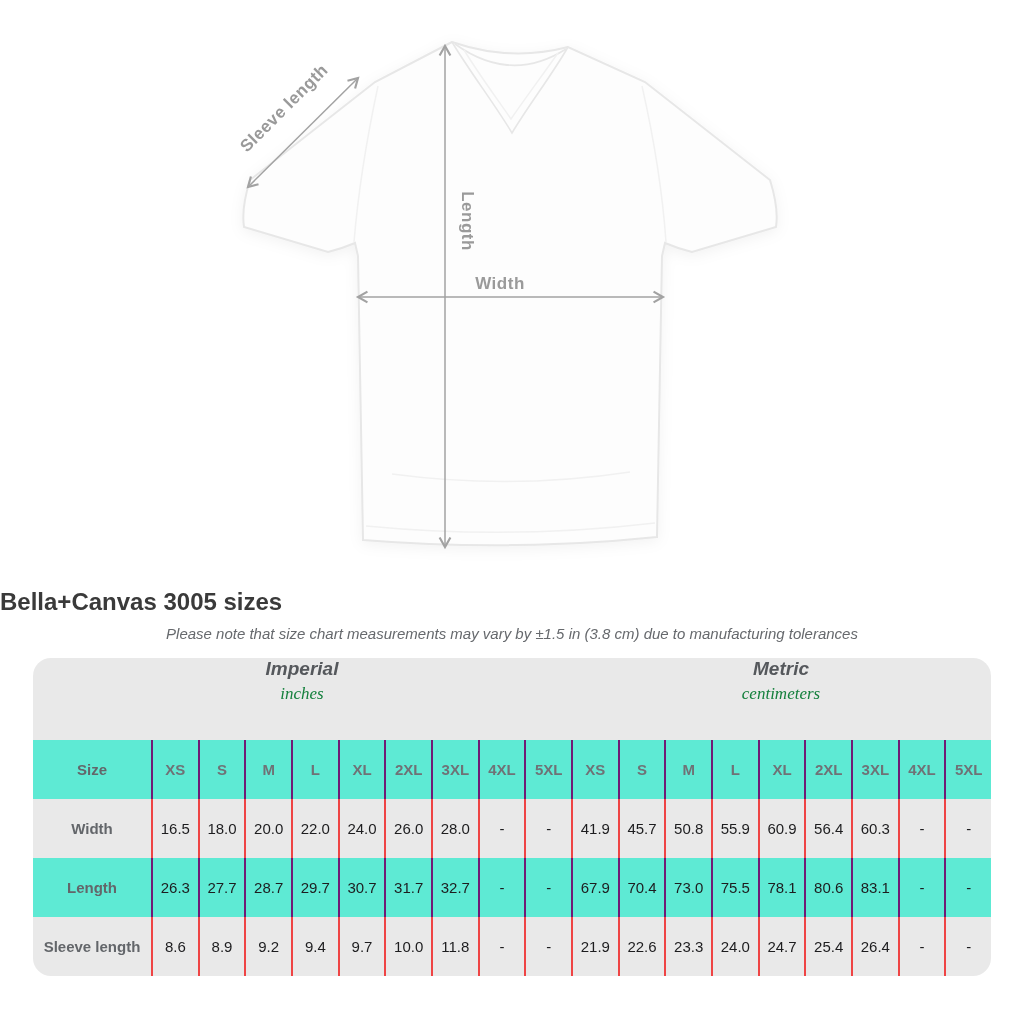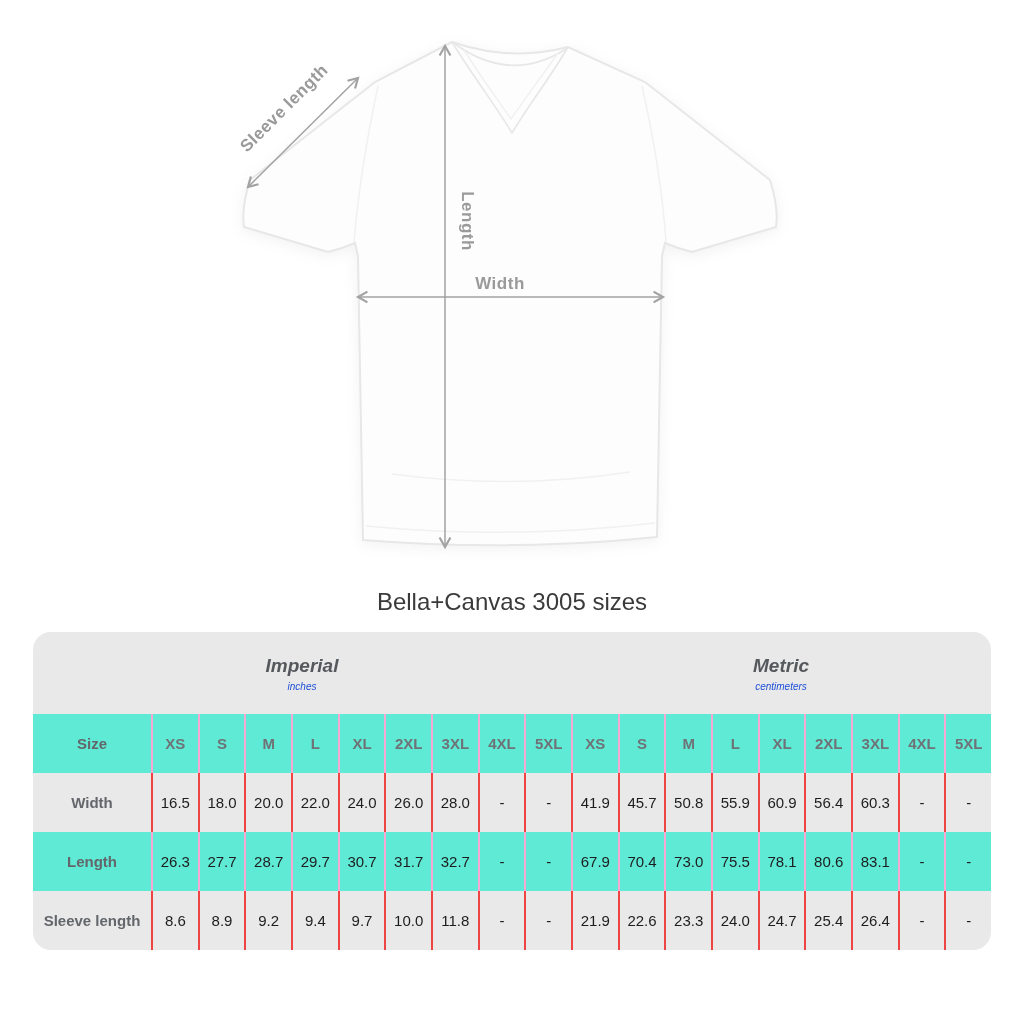--- a/index.html
+++ b/index.html
@@ -10,47 +10,47 @@
   
   .figure{width:1024px;height:578px;}
   .figure svg{display:block;}
   .shirt-body{fill:#fdfdfd;stroke:#e7e7e7;stroke-width:2;}
   .shirt-detail{fill:none;stroke:#e7e7e7;stroke-width:1.6;}
   .shirt-faint{fill:none;stroke:#f1f1f1;stroke-width:1.5;}
   .meas-line{stroke:#a2a2a2;stroke-width:1.5;fill:none;}
   .meas-label{fill:#9a9a9a;font-weight:bold;font-size:17px;letter-spacing:.5px;}
   
   .title{
-    text-align:center;color:#3a3a3a;font-weight:normal;font-size:24px;
+    color:#3a3a3a;font-weight:bold;font-size:24px;
     margin:10px 0 0 0;
   }
   .note{
     text-align:center;color:#66696d;font-style:italic;font-size:15px;
     margin:9px 0 0 0;
   }
   
   .size-table{
     display:grid;
     grid-template-columns:118px repeat(18,1fr);
     grid-template-rows:82px 59px 59px 59px 59px;
     width:958px;margin:16px auto 0 auto;
     border-radius:18px;overflow:hidden;
   }
   .uhead{
     background:#e9e9e9;display:flex;flex-direction:column;
-    align-items:center;justify-content:center;row-gap:4px;
+    align-items:center;justify-content:flex-start;row-gap:4px;
   }
   .uhead.left{grid-column:span 10;}
   .uhead.right{grid-column:span 9;}
   .uh-title{font-size:19px;font-weight:bold;font-style:italic;color:#55585c;}
-  .uh-unit{font-size:10px;font-style:italic;color:#1d4ed8;}
+  .uh-unit{font-size:17px;font-style:italic;color:#15803d;font-family:Liberation Serif, serif;}
   .cell{display:flex;align-items:center;justify-content:center;font-size:15px;}
   .rw{background:#5eead4;}
   .rg{background:#e9e9e9;}
-  .rw.sep{border-left:2px solid #f9a8d4;}
+  .rw.sep{border-left:2px solid #701a75;}
   .rg.sep{border-left:2px solid #ef4444;}
   .hdr{font-weight:bold;color:#6f7276;}
   .lbl{font-weight:bold;color:#63666a;}
   .num{color:#1d1d1f;}
 </style>
 </head>
 <body>
 
 <div class="page">
 
@@ -97,20 +97,21 @@
       <line class="meas-line" x1="358" y1="297" x2="663" y2="297" marker-start="url(#ah)" marker-end="url(#ah)"></line>
       <line class="meas-line" x1="358" y1="78" x2="248" y2="187" marker-start="url(#ah)" marker-end="url(#ah)"></line>
 
       <text class="meas-label" transform="translate(288,112) rotate(-45)" text-anchor="middle">Sleeve length</text>
       <text class="meas-label" transform="translate(462,221) rotate(90)" text-anchor="middle">Length</text>
       <text class="meas-label" x="500" y="289" text-anchor="middle">Width</text>
     </svg>
   </div>
 
   <h1 class="title">Bella+Canvas 3005 sizes</h1>
+  <p class="note">Please note that size chart measurements may vary by ±1.5 in (3.8 cm) due to manufacturing tolerances</p>
 
   <div class="size-table">
 
     <div class="uhead left">
       <div class="uh-title">Imperial</div>
       <div class="uh-unit">inches</div>
     </div>
     <div class="uhead right">
       <div class="uh-title">Metric</div>
       <div class="uh-unit">centimeters</div>

